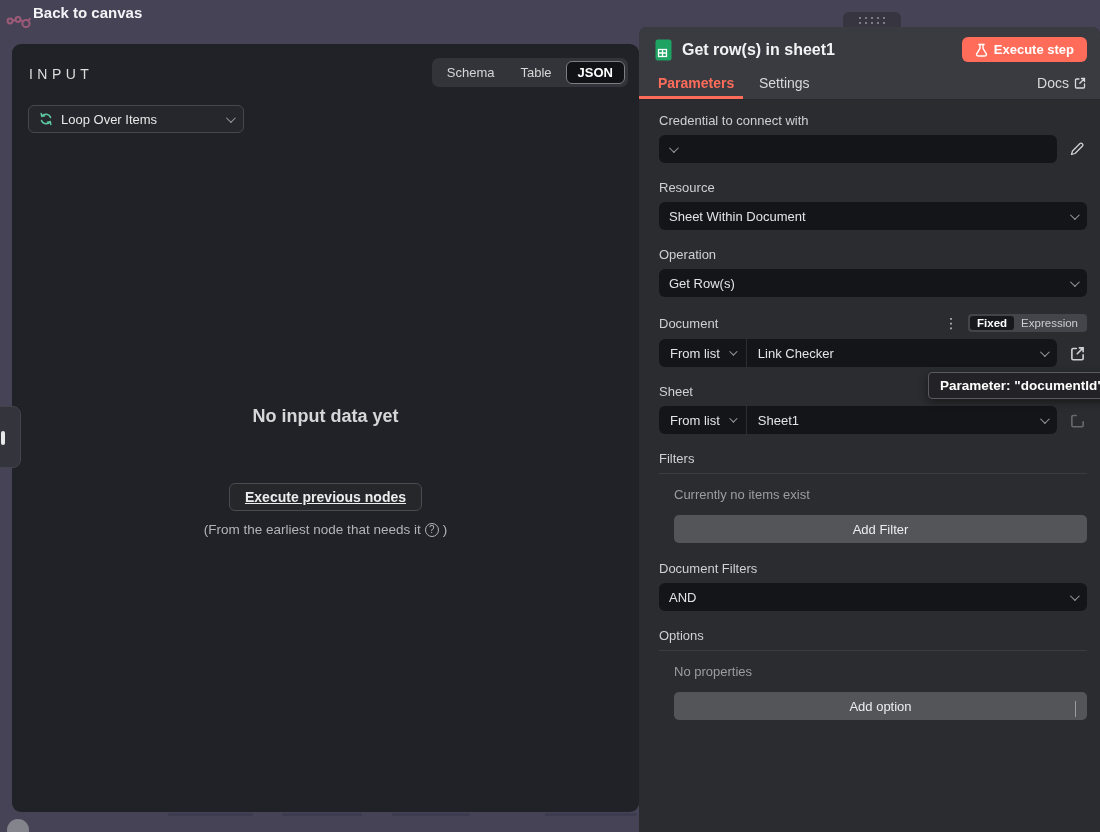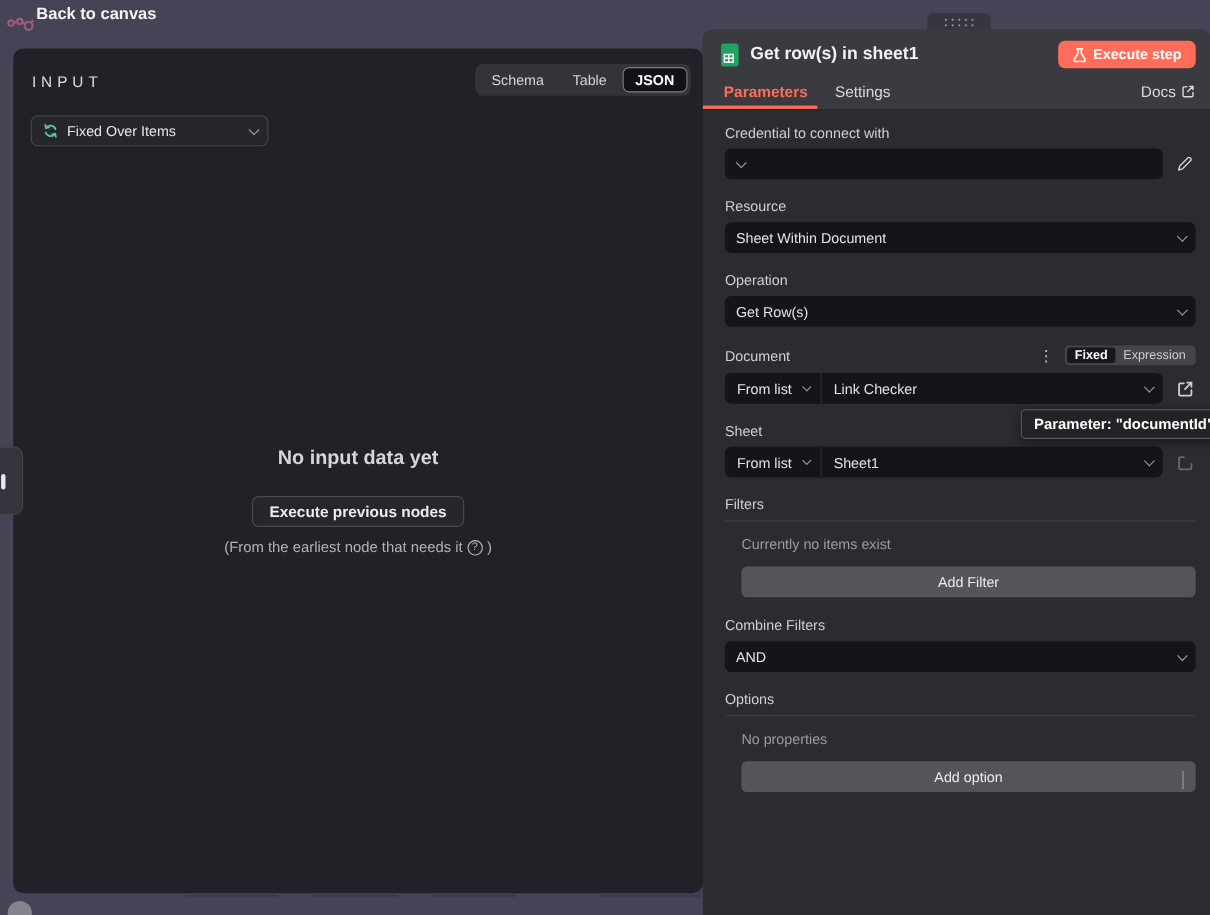--- a/index.html
+++ b/index.html
@@ -16,21 +16,21 @@
   
   .input-panel { position:absolute; left:12px; top:44px; width:627px; height:768px; background:#212227; border-radius:9px; }
   .ip-title { position:absolute; left:17px; top:22px; font-size:14px; font-weight:500; letter-spacing:0.32em; color:#dededf;text-align:right; }
   .view-tabs { position:absolute; right:11px; top:14px; display:flex; align-items:flex-end; gap:2px; background:#333439; border-radius:7px; padding:3px; }
   .view-tab { font-size:13px; color:#d6d6d8; padding:4px 12px; border-radius:6px; cursor:pointer; }
   .view-tab.active { background:#101216; border:1px solid #7c7e83; font-weight:700; color:#fff; padding:3px 11px; }
   .loop-select { position:absolute; left:16px; top:61px; width:216px; height:28px; background:#26272c; border:1px solid #47484e; border-radius:6px; display:flex; align-items:center; gap:8px; padding:0 10px; cursor:pointer; }
   .loop-select .lbl { font-size:13px; color:#e8e8ea; flex:1; }
   .empty-state { position:absolute; left:0; top:362px; width:100%; text-align:center; }
   .empty-title { font-size:18px; font-weight:600; color:#d6d7d9; }
-  .exec-prev-btn { display:inline-block; margin-top:24px; background:#26272b; border:1px solid #4a4b50; border-radius:6px; padding:5px 15px; font-size:14px; font-weight:700; color:#eceded; cursor:pointer; }
+  .exec-prev-btn { display:inline-block; margin-top:56px; background:#26272b; border:1px solid #4a4b50; border-radius:6px; padding:5px 15px; font-size:14px; font-weight:700; color:#eceded; cursor:pointer;text-decoration:underline; }
   .empty-hint { margin-top:11px; font-size:13.5px; color:#b3b4b8; display:flex; justify-content:center; align-items:center; gap:4px; }
   .q-icon { display:inline-flex; align-items:center; justify-content:center; width:14px; height:14px; border:1px solid #b3b4b8; border-radius:50%; font-size:10px; line-height:1; }
   
   .left-handle { position:absolute; left:-8px; top:406px; width:29px; height:62px; background:#33343c; border:1px solid #43444a; border-radius:8px; }
   .left-handle .bar { position:absolute; left:8px; top:24px; width:4px; height:14px; background:#e8e8ea; border-radius:2px; }
   
   .c-circle { position:absolute; left:7px; top:819px; width:22px; height:22px; border-radius:50%; background:#84848c; }
   .c-dash { position:absolute; top:813px; height:3px; background:#3c3b4f; border-radius:2px; }
   
   .node-panel { position:absolute; left:639px; top:27px; width:461px; height:805px; background:#2b2c2f; border-radius:8px 8px 0 0; }
@@ -111,21 +111,21 @@
 
   <div class="loop-select">
     <span>
       <svg width="14" height="14" viewBox="0 0 14 14" fill="none" stroke="#5cc5a0" stroke-width="1.6" stroke-linecap="round">
         <path d="M11.5 5.5 A5 5 0 0 0 2.8 4.2"></path>
           <path d="M2.5 8.5 A5 5 0 0 0 11.2 9.8"></path>
         <path d="M2.2 1.6 L2.8 4.4 L5.6 3.8" fill="none"></path>
           <path d="M11.8 12.4 L11.2 9.6 L8.4 10.2" fill="none"></path>
       </svg>
     </span>
-    <span class="lbl">Fixed Over Items</span>
+    <span class="lbl">Loop Over Items</span>
     <span class="chev"></span>
   </div>
 
   <div class="empty-state">
     <div class="empty-title">No input data yet</div>
     <div class="exec-prev-btn">Execute previous nodes</div>
     <div class="empty-hint">
       <span>(From the earliest node that needs it</span>
       <span class="q-icon">?</span>
       <span>)</span>
@@ -262,21 +262,21 @@
         </svg>
       </span>
     </div>
 
     <div class="section-head">
       <div class="p-label">Filters</div>
     </div>
     <div class="muted">Currently no items exist</div>
     <div class="add-btn">Add Filter</div>
 
-    <div class="p-label">Combine Filters</div>
+    <div class="p-label">Document Filters</div>
     <div class="sel">
       <span class="val">AND</span>
       <span class="chev"></span>
     </div>
 
     <div class="section-head">
       <div class="p-label">Options</div>
     </div>
     <div class="muted">No properties</div>
     <div class="add-btn">

